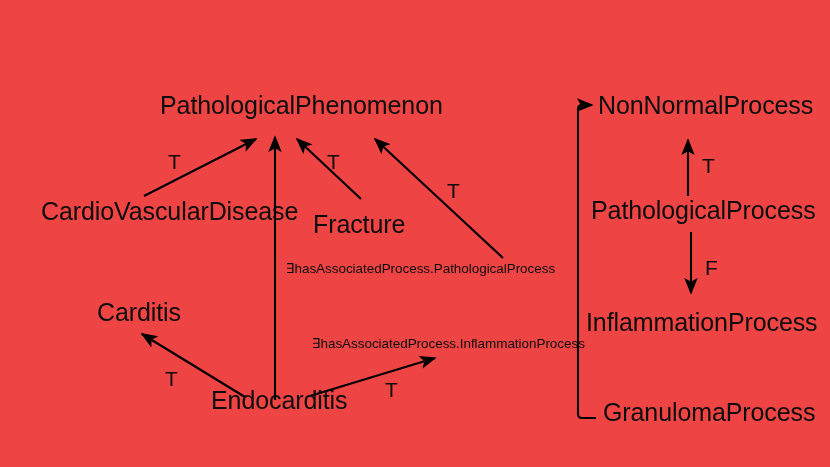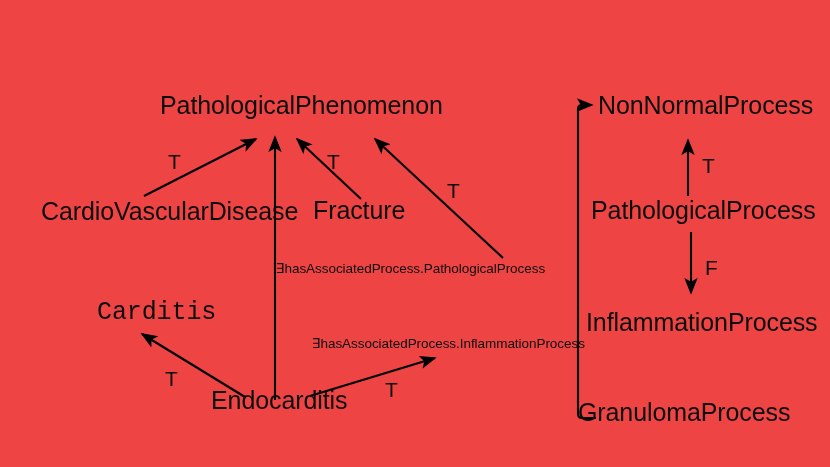--- a/index.html
+++ b/index.html
@@ -79,35 +79,35 @@
 
     <line x1="691" y1="232" x2="691" y2="293" stroke="#000000" stroke-width="2.1" marker-end="url(#arrow)"></line>
 
     <path d="M 596 418 L 582 418 Q 578 418 578 414 L 578 109 Q 578 105 582 105 L 592 105" fill="none" stroke="#000000" stroke-width="2.1" marker-end="url(#arrow)"></path>
   </svg>
 
   <div class="node" style="left:160px; top:93px;">PathologicalPhenomenon</div>
 
   <div class="node" style="left:41px; top:199px;">CardioVascularDisease</div>
 
-  <div class="node" style="left:313px; top:198px;">Fracture</div>
+  <div class="node" style="left:313px; top:212px;">Fracture</div>
 
-  <div class="node" style="left:97px; top:300px;font-family:Liberation Mono, monospace;">Carditis</div>
+  <div class="node" style="left:97px; top:300px;">Carditis</div>
 
   <div class="node" style="left:211px; top:388px;">Endocarditis</div>
 
   <div class="node" style="left:598px; top:93px;">NonNormalProcess</div>
 
   <div class="node" style="left:591px; top:198px;">PathologicalProcess</div>
 
   <div class="node" style="left:586px; top:300px;margin-top:10px;">InflammationProcess</div>
 
-  <div class="node" style="left:578px; top:400px;">GranulomaProcess</div>
+  <div class="node" style="left:603px; top:400px;">GranulomaProcess</div>
 
-  <div class="restriction" style="left:276px; top:262px;">∃hasAssociatedProcess.PathologicalProcess</div>
+  <div class="restriction" style="left:286px; top:262px;">∃hasAssociatedProcess.PathologicalProcess</div>
 
   <div class="restriction" style="left:286px; top:337px;margin-left:26px;">∃hasAssociatedProcess.InflammationProcess</div>
 
   <div class="edge-label" style="left:168px; top:151px;">T</div>
 
   <div class="edge-label" style="left:327px; top:151px;">T</div>
 
   <div class="edge-label" style="left:447px; top:180px;">T</div>
 
   <div class="edge-label" style="left:165px; top:368px;">T</div>

